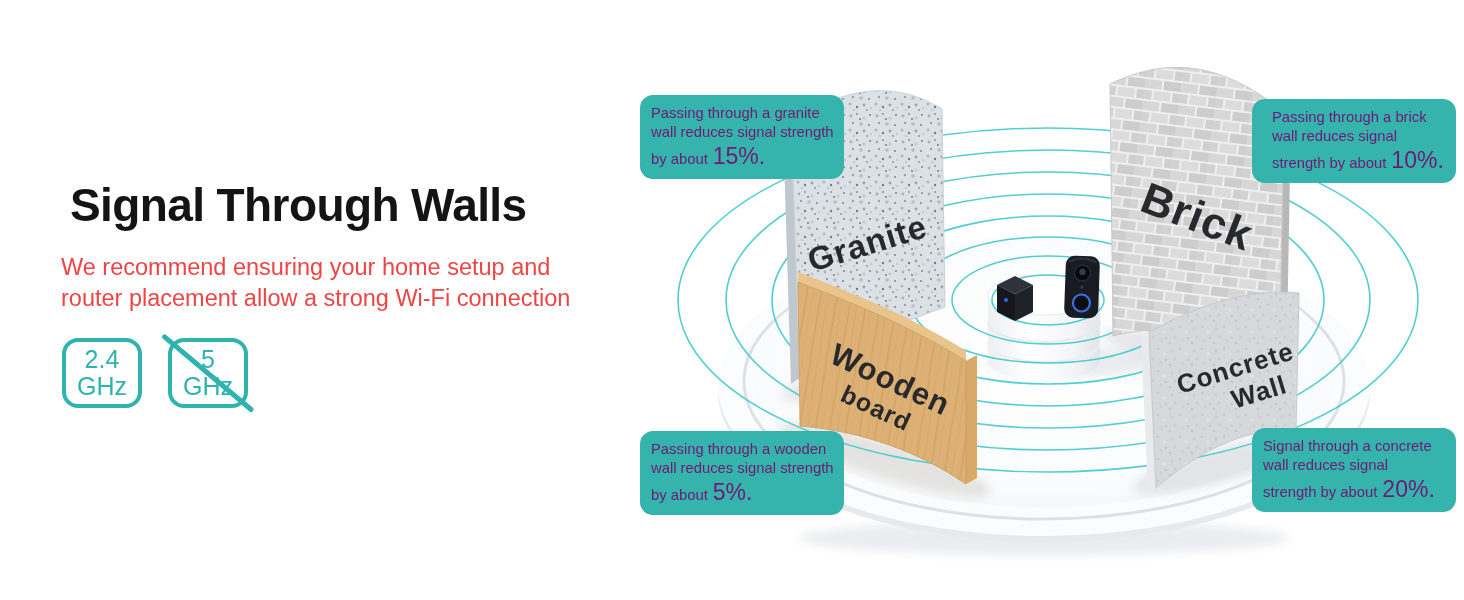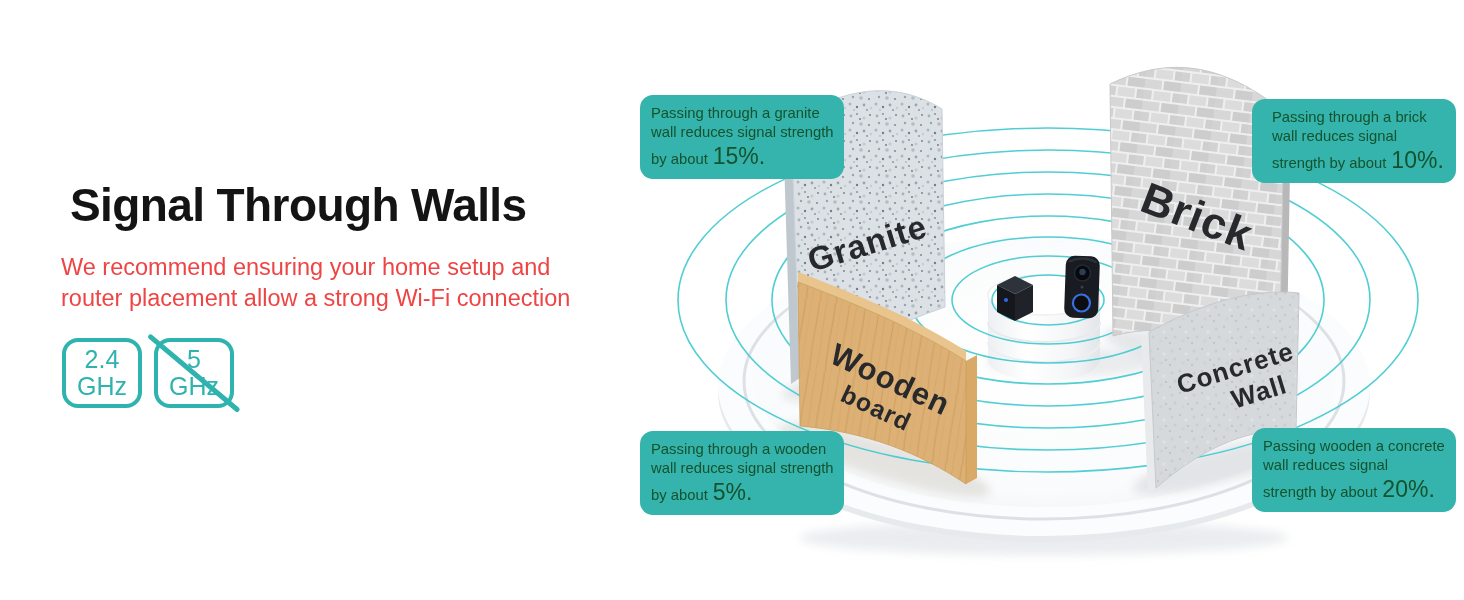--- a/index.html
+++ b/index.html
@@ -15,38 +15,38 @@
     position:absolute;left:59px;top:178px;
     font-size:46px;font-weight:600;color:#141414;letter-spacing:-0.6px;
     white-space:nowrap;
     margin-left:11px;
   }
   .subtitle{
     position:absolute;left:61px;top:252px;
     font-size:23.5px;color:#ef4444;line-height:1.33;white-space:nowrap;
   }
   .subtitle span{display:block;}
-  .badges{position:absolute;left:62px;top:338px;display:flex;gap:12px;}
+  .badges{position:absolute;left:62px;top:338px;display:flex;gap:26px;}
   .badge{
     width:80px;height:70px;box-sizing:border-box;
     border:4.5px solid #2fb3ae;border-radius:16px;
     display:flex;flex-direction:column;align-items:center;justify-content:center;
     color:#2fb3ae;font-size:25px;line-height:1.1;font-weight:500;
     position:relative;background:#fff;
   }
   .badge .slash{
     position:absolute;left:50%;top:50%;
     width:118px;height:4.5px;border-radius:3px;background:#2fb3ae;
     transform:translate(-50%,-50%) rotate(40deg);
   }
 
   
   .callout{
     position:absolute;width:204px;box-sizing:border-box;
-    background:#35b3ad;color:#14532d;border-radius:13px;
+    background:#35b3ad;color:#701a75;border-radius:13px;
     padding:9px 10px 7px 11px;
     font-size:14.8px;line-height:1.3;z-index:5;
   }
   .callout .ln{display:block;}
   .callout .pct{font-size:23px;margin-left:5px;}
   .co-granite{left:640px;top:95px;}
   .co-brick{left:1252px;top:99px;padding-left:20px;}
   .co-wooden{left:640px;top:431px;}
   .co-concrete{left:1252px;top:428px;}
 
@@ -230,18 +230,18 @@
     <span class="ln"><span>strength by about</span><span class="pct">10%.</span></span>
   </div>
 
   <div class="callout co-wooden">
     <span class="ln">Passing through a wooden</span>
     <span class="ln">wall reduces signal strength</span>
     <span class="ln"><span>by about</span><span class="pct">5%.</span></span>
   </div>
 
   <div class="callout co-concrete">
-    <span class="ln">Passing wooden a concrete</span>
+    <span class="ln">Signal through a concrete</span>
     <span class="ln">wall reduces signal</span>
     <span class="ln"><span>strength by about</span><span class="pct">20%.</span></span>
   </div>
 
 </div>
 
 </body></html>

